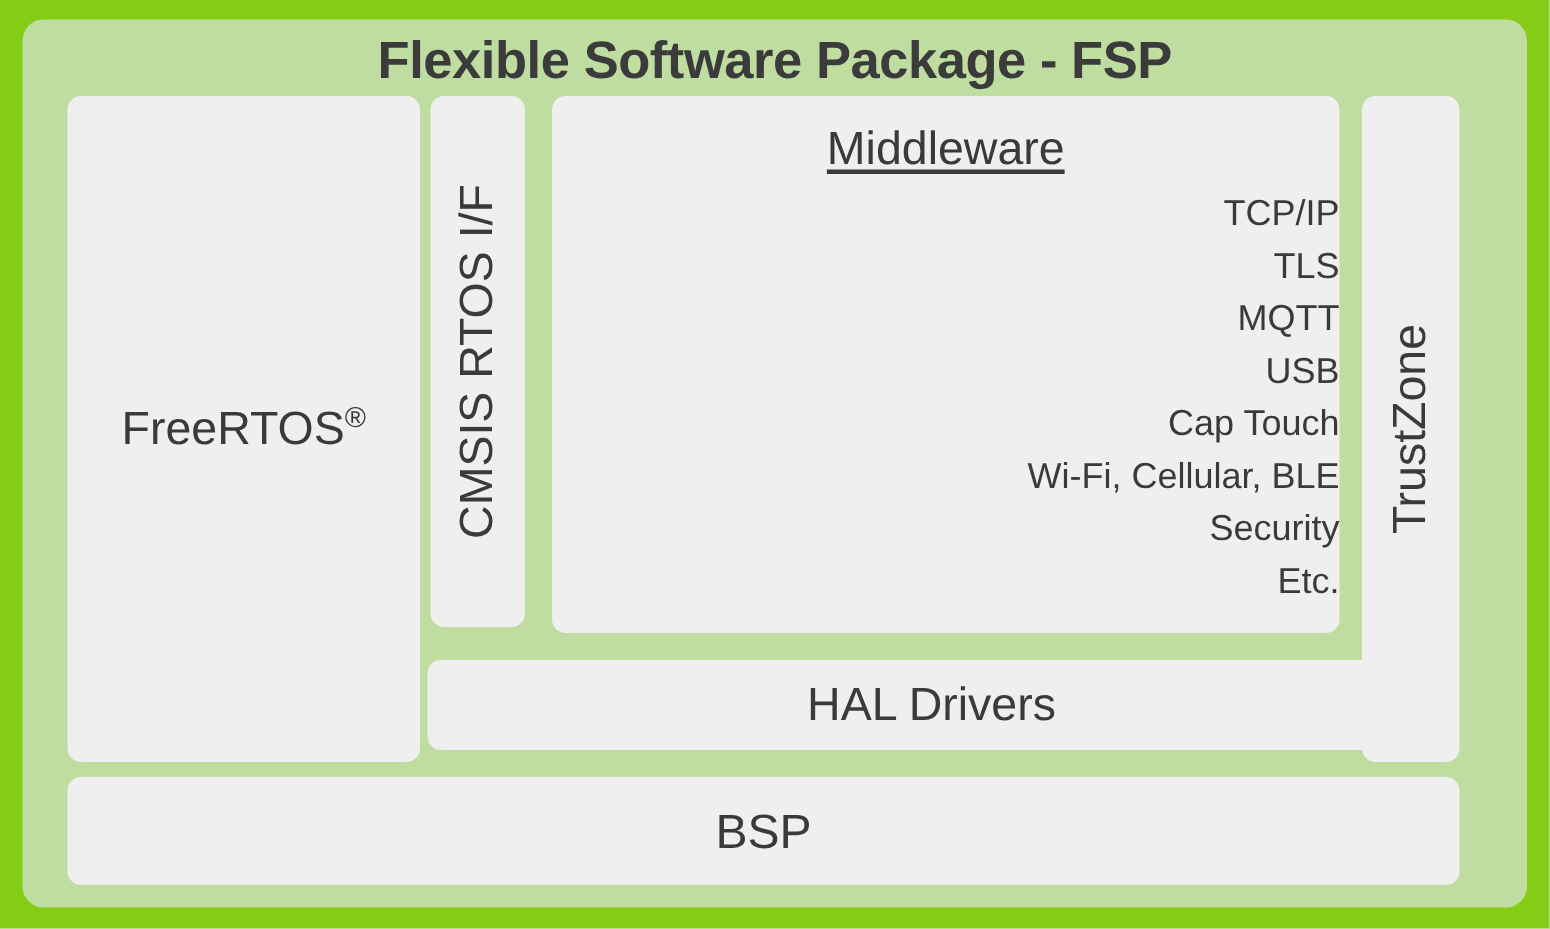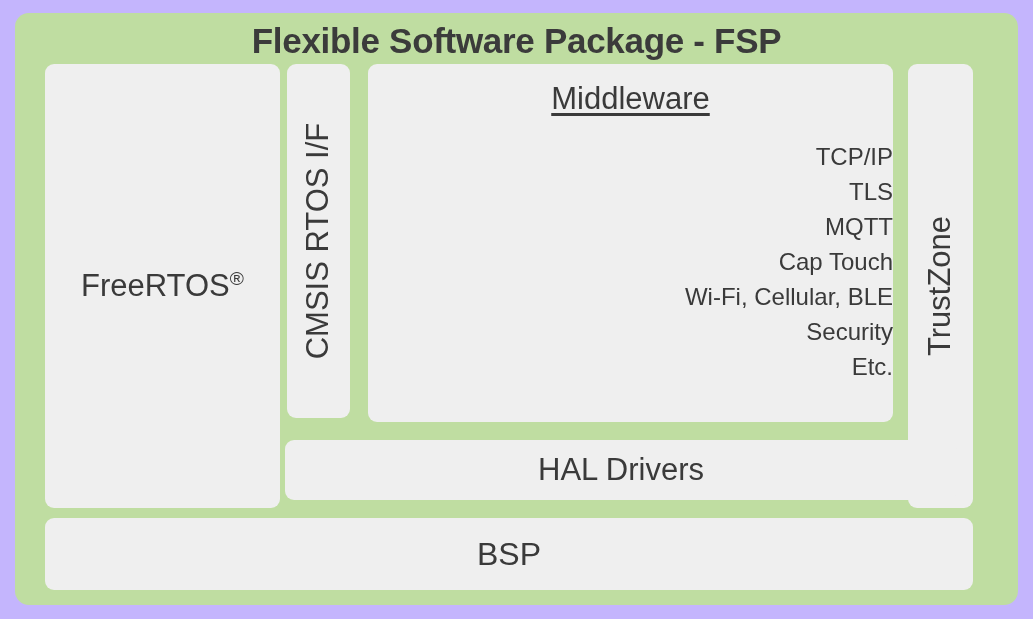--- a/index.html
+++ b/index.html
@@ -11,21 +11,21 @@
     width: 1033px;
     height: 619px;
     font-family: "Liberation Sans", sans-serif;
     overflow: hidden;
   }
 
   #diagram-root {
     position: relative;
     width: 1033px;
     height: 619px;
-    background: #c4b5fd;
+    background: #84cc16;
   }
 
   
   .fsp-container {
     position: absolute;
     left: 15px;
     top: 13px;
     width: 1003px;
     height: 592px;
     background: #bfdda1;
@@ -101,21 +101,21 @@
     width: 525px;
     height: 358px;
     padding-top: 16px;
     text-align: center;
   }
   .middleware-heading {
     font-size: 31px;
     color: #3a3a3a;
     text-decoration: underline;
     text-underline-offset: 4px;
-    margin-bottom: 22px;
+    margin-bottom: 8px;
     line-height: 1.2;
   }
   .middleware-list {
     list-style: none;
     margin: 0;
     padding: 0;
   }
   .middleware-list li {
     font-size: 24px;
     line-height: 35px;
@@ -187,20 +187,21 @@
     <div class="panel panel-cmsis">
       <div class="cmsis-label">CMSIS RTOS I/F</div>
     </div>
 
     <div class="panel panel-middleware">
       <div class="middleware-heading">Middleware</div>
       <ul class="middleware-list">
         <li>TCP/IP</li>
         <li>TLS</li>
         <li>MQTT</li>
+        <li>USB</li>
         <li>Cap Touch</li>
         <li>Wi-Fi, Cellular, BLE</li>
         <li>Security</li>
         <li>Etc.</li>
       </ul>
     </div>
 
     <div class="panel panel-trustzone">
       <div class="trustzone-label">TrustZone</div>
     </div>

